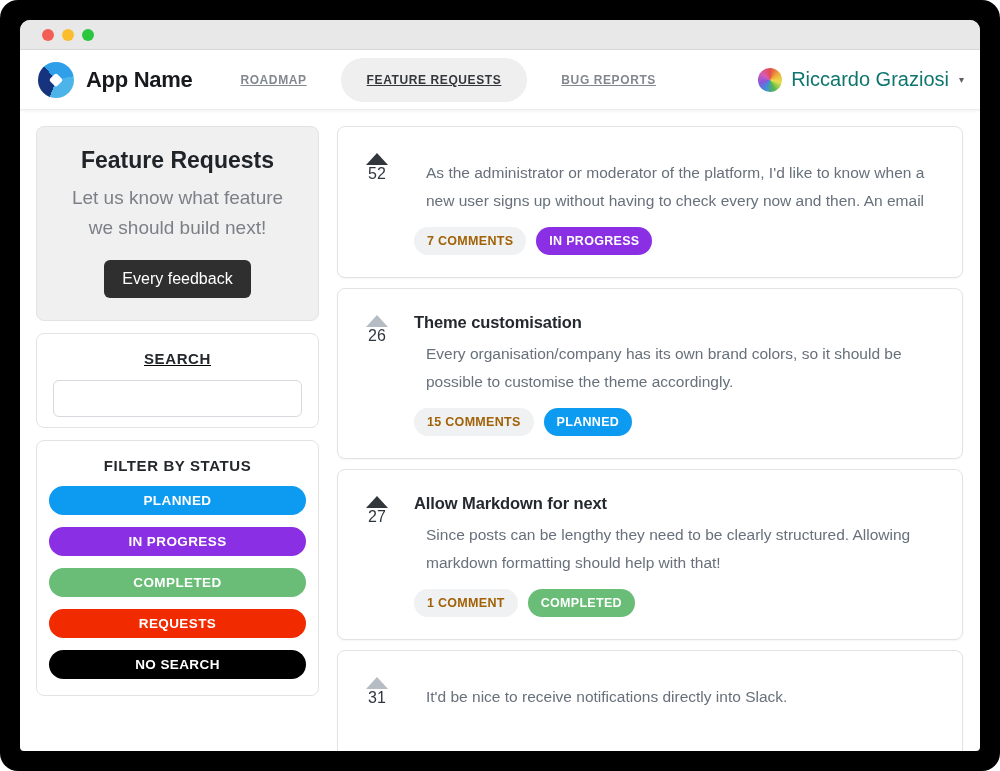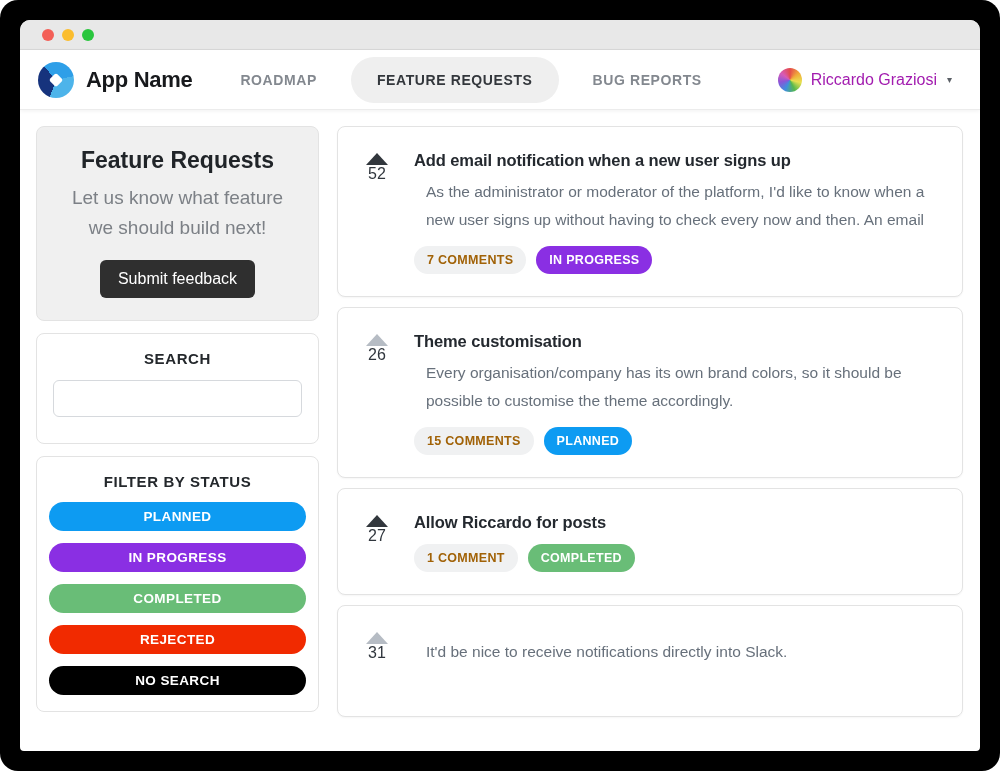--- a/index.html
+++ b/index.html
@@ -17,56 +17,56 @@
   
   .titlebar {
     height:30px; flex-shrink:0; background:#e8e8e8; border-bottom:1px solid #d9d9d9;
     display:flex; align-items:center; padding-left:22px; gap:8px;
   }
   .tl { width:12px; height:12px; border-radius:50%; }
   .tl.red { background:#f35f57; } .tl.yellow { background:#fbbd2e; } .tl.green { background:#2ac63e; }
   
   .appbar {
     height:60px; flex-shrink:0; background:#fff; display:flex; align-items:center;
-    padding:0 28px 0 18px; border-bottom:1px solid #ececec;
+    padding:0 16px 0 18px; border-bottom:1px solid #ececec;
     box-shadow:0 1px 4px rgba(0,0,0,0.06); position:relative; z-index:2;
   }
   .logo {
     width:36px; height:36px; border-radius:50%; position:relative; flex-shrink:0;
     background:conic-gradient(from 200deg, #16337d 0 33%, #2e9fe8 0 66%, #4db4ea 0 100%);
     display:flex; align-items:center; justify-content:center; cursor:pointer;
   }
   .logo .diamond { width:10px; height:10px; background:#fff; transform:rotate(45deg); border-radius:2px; }
   .appname { font-size:22px; font-weight:bold; color:#17191c; margin-left:12px; margin-right:30px; letter-spacing:-0.3px; }
   .nav { display:flex; align-items:center; gap:16px; }
   .nav-item {
-    font-size:14px; font-weight:bold; letter-spacing:0.6px; color:#83888f;
-    padding:15px 18px; border-radius:999px; cursor:pointer; white-space:nowrap;
+    font-size:12px; font-weight:bold; letter-spacing:0.6px; color:#83888f;
+    padding:15px 18px; border-radius:999px; cursor:pointer; white-space:nowrap;text-decoration:underline;
   }
   .nav-item.active { background:#efefef; color:#33373c; padding:15px 26px; }
   .spacer { flex:1; }
   .usermenu { display:flex; align-items:center; gap:9px; cursor:pointer; }
   .avatar {
     width:24px; height:24px; border-radius:50%;
     background:conic-gradient(#e44b4b, #f0a93a, #e8e050, #56b84d, #3f8fdd, #8a55d8, #d85bb6, #e44b4b);
   }
-  .username { font-size:16px; color:#a21caf; }
+  .username { font-size:20px; color:#0f766e; }
   .caret { font-size:10px; color:#5b6066; margin-left:1px; }
   
   .content { flex:1; display:flex; gap:18px; padding:16px 17px 0 16px; overflow:hidden; align-items:flex-start; }
   .sidebar { width:283px; flex-shrink:0; }
   .panel { border:1px solid #e3e3e3; border-radius:8px; background:#fff; margin-bottom:12px; text-align:center; }
   .panel.intro { background:#f0f0f0; padding:20px 16px 22px; }
   .intro-title { font-size:23px; font-weight:bold; color:#202428; margin-bottom:9px; }
   .intro-sub { font-size:19px; color:#7c8086; line-height:1.6; padding:0 6px; }
   .submit-btn {
     margin-top:16px; background:#2f2f2f; color:#fff; border:none; border-radius:6px;
     font-family:"Liberation Sans", sans-serif; font-size:16px; padding:10px 18px; cursor:pointer;
   }
-  .panel.search { padding:16px 16px 26px; }
+  .panel.search { padding:16px 16px 10px;text-decoration:underline; }
   .panel-title { font-size:15px; font-weight:bold; letter-spacing:0.6px; color:#24282c; }
   .search-input {
     margin-top:13px; width:100%; height:37px; border:1px solid #d6d9dd; border-radius:6px;
     font-family:"Liberation Sans", sans-serif; font-size:15px; padding:0 10px; outline:none;
   }
   .panel.filter { padding:16px 12px 4px; }
   .status-pill {
     height:29px; border-radius:15px; margin-top:12px; display:flex; align-items:center; justify-content:center;
     color:#fff; font-size:13.5px; font-weight:bold; letter-spacing:0.4px; cursor:pointer;
   }
@@ -127,47 +127,46 @@
       <span class="caret">▾</span>
     </div>
   </div>
 
   <div class="content">
 
     <div class="sidebar">
       <div class="panel intro">
         <div class="intro-title">Feature Requests</div>
         <div class="intro-sub">Let us know what feature we should build next!</div>
-        <button class="submit-btn">Submit feedback</button>
+        <button class="submit-btn">Every feedback</button>
       </div>
 
       <div class="panel search">
         <div class="panel-title">SEARCH</div>
         <input class="search-input" type="text" value="" style="">
       </div>
 
       <div class="panel filter">
         <div class="panel-title">FILTER BY STATUS</div>
         <div class="status-pill" style="background-color: rgb(13, 155, 242);">PLANNED</div>
         <div class="status-pill" style="background-color: rgb(138, 47, 227);">IN PROGRESS</div>
         <div class="status-pill" style="background-color: rgb(105, 189, 119);">COMPLETED</div>
-        <div class="status-pill" style="background-color: rgb(241, 42, 0);">REJECTED</div>
+        <div class="status-pill" style="background-color: rgb(241, 42, 0);">REQUESTS</div>
         <div class="status-pill" style="background-color: rgb(0, 0, 0);">NO SEARCH</div>
       </div>
     </div>
 
     <div class="main">
 
       <div class="card">
         <div class="vote">
           <div class="vote-arrow" style="border-bottom-color: rgb(50, 55, 61);"></div>
           <div class="vote-count">52</div>
         </div>
         <div class="card-body">
-          <div class="card-title">Add email notification when a new user signs up</div>
           <div class="card-desc">As the administrator or moderator of the platform, I'd like to know when a new user signs up without having to check every now and then. An email</div>
           <div class="badges">
             <span class="badge comments">7 COMMENTS</span>
             <span class="badge status" style="background-color: rgb(138, 47, 227);">IN PROGRESS</span>
           </div>
         </div>
       </div>
 
       <div class="card">
         <div class="vote">
@@ -183,21 +182,22 @@
           </div>
         </div>
       </div>
 
       <div class="card">
         <div class="vote">
           <div class="vote-arrow" style="border-bottom-color: rgb(50, 55, 61);"></div>
           <div class="vote-count">27</div>
         </div>
         <div class="card-body">
-          <div class="card-title">Allow Riccardo for posts</div>
+          <div class="card-title">Allow Markdown for next</div>
+          <div class="card-desc">Since posts can be lengthy they need to be clearly structured. Allowing markdown formatting should help with that!</div>
           <div class="badges">
             <span class="badge comments">1 COMMENT</span>
             <span class="badge status" style="background-color: rgb(105, 189, 119);">COMPLETED</span>
           </div>
         </div>
       </div>
 
       <div class="card">
         <div class="vote">
           <div class="vote-arrow" style="border-bottom-color: rgb(182, 188, 196);"></div>

